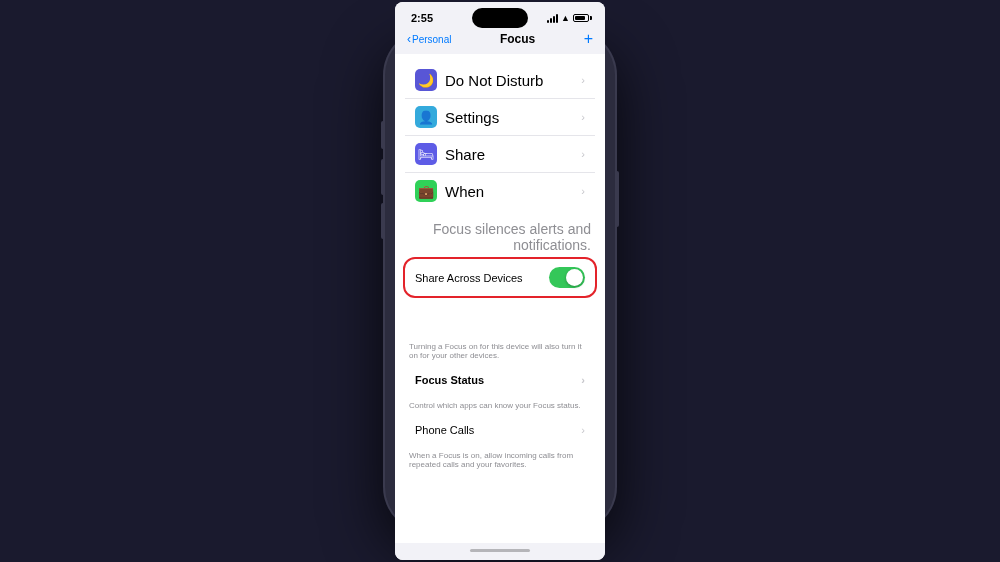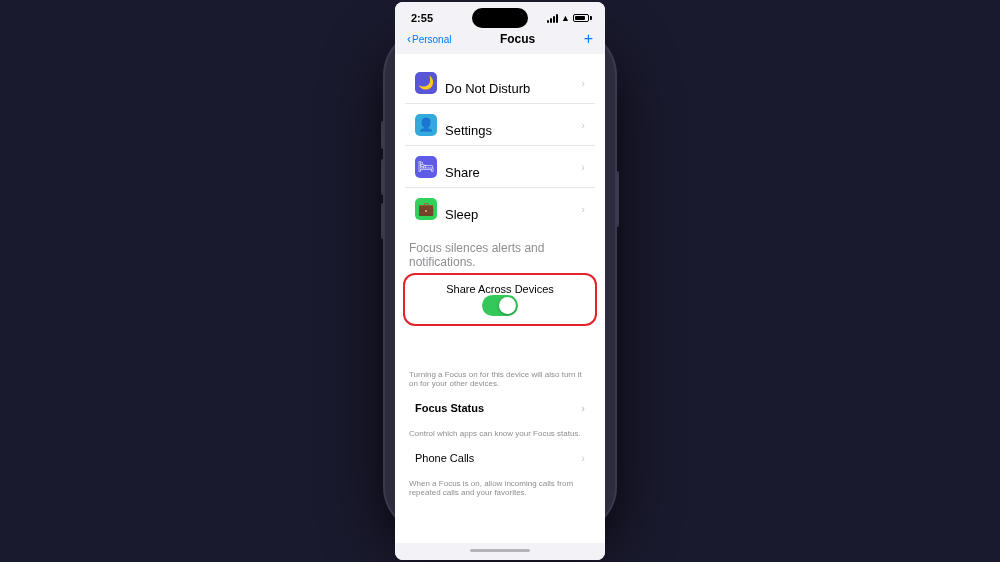--- a/index.html
+++ b/index.html
@@ -234,54 +234,53 @@
       flex-shrink: 0;
     }
 
     .icon-do-not-disturb { background: #5856d6; color: white; }
     .icon-personal { background: #34aadc; color: white; }
     .icon-sleep { background: #5e5ce6; color: white; }
     .icon-work { background: #30d158; color: white; }
 
     .list-item-label {
       flex: 1;
-      font-size: 13px;
-      color: #000;
-      margin-top: 12px;
+      font-size: 15px;
+      color: #000;
     }
 
     .list-item-chevron {
       color: #c7c7cc;
       font-size: 11px;
     }
 
     .section-note {
-      font-size: 12px;
+      font-size: 14px;
       color: #8e8e93;
       padding: 4px 14px 6px;
+      text-align: right;
     }
 
     
     .share-section {
       background: #fff;
       border-radius: 10px;
       margin: 0 10px 4px;
       overflow: visible;
       position: relative;
     }
 
     .share-row {
       display: flex;
       align-items: center;
       padding: 8px 10px;
       background: #fff;
       border-radius: 10px;
       outline: 2px solid #e3232a;
       position: relative;
-      flex-direction: column;
     }
 
     .share-label {
       flex: 1;
       font-size: 11px;
       color: #000;
       font-weight: 400;
     }
 
     
@@ -430,21 +429,21 @@
           <span class="list-item-label">Settings</span>
           <span class="list-item-chevron">›</span>
         </div>
         <div class="list-item">
           <div class="list-item-icon icon-sleep">🛏</div>
           <span class="list-item-label">Share</span>
           <span class="list-item-chevron">›</span>
         </div>
         <div class="list-item">
           <div class="list-item-icon icon-work">💼</div>
-          <span class="list-item-label">Sleep</span>
+          <span class="list-item-label">When</span>
           <span class="list-item-chevron">›</span>
         </div>
       </div>
       <div class="section-note">Focus silences alerts and notifications.</div>
 
       <div class="share-section">
         <div class="share-row">
           <span class="share-label">Share Across Devices</span>
           <div class="toggle">
             <div class="toggle-knob"></div>

